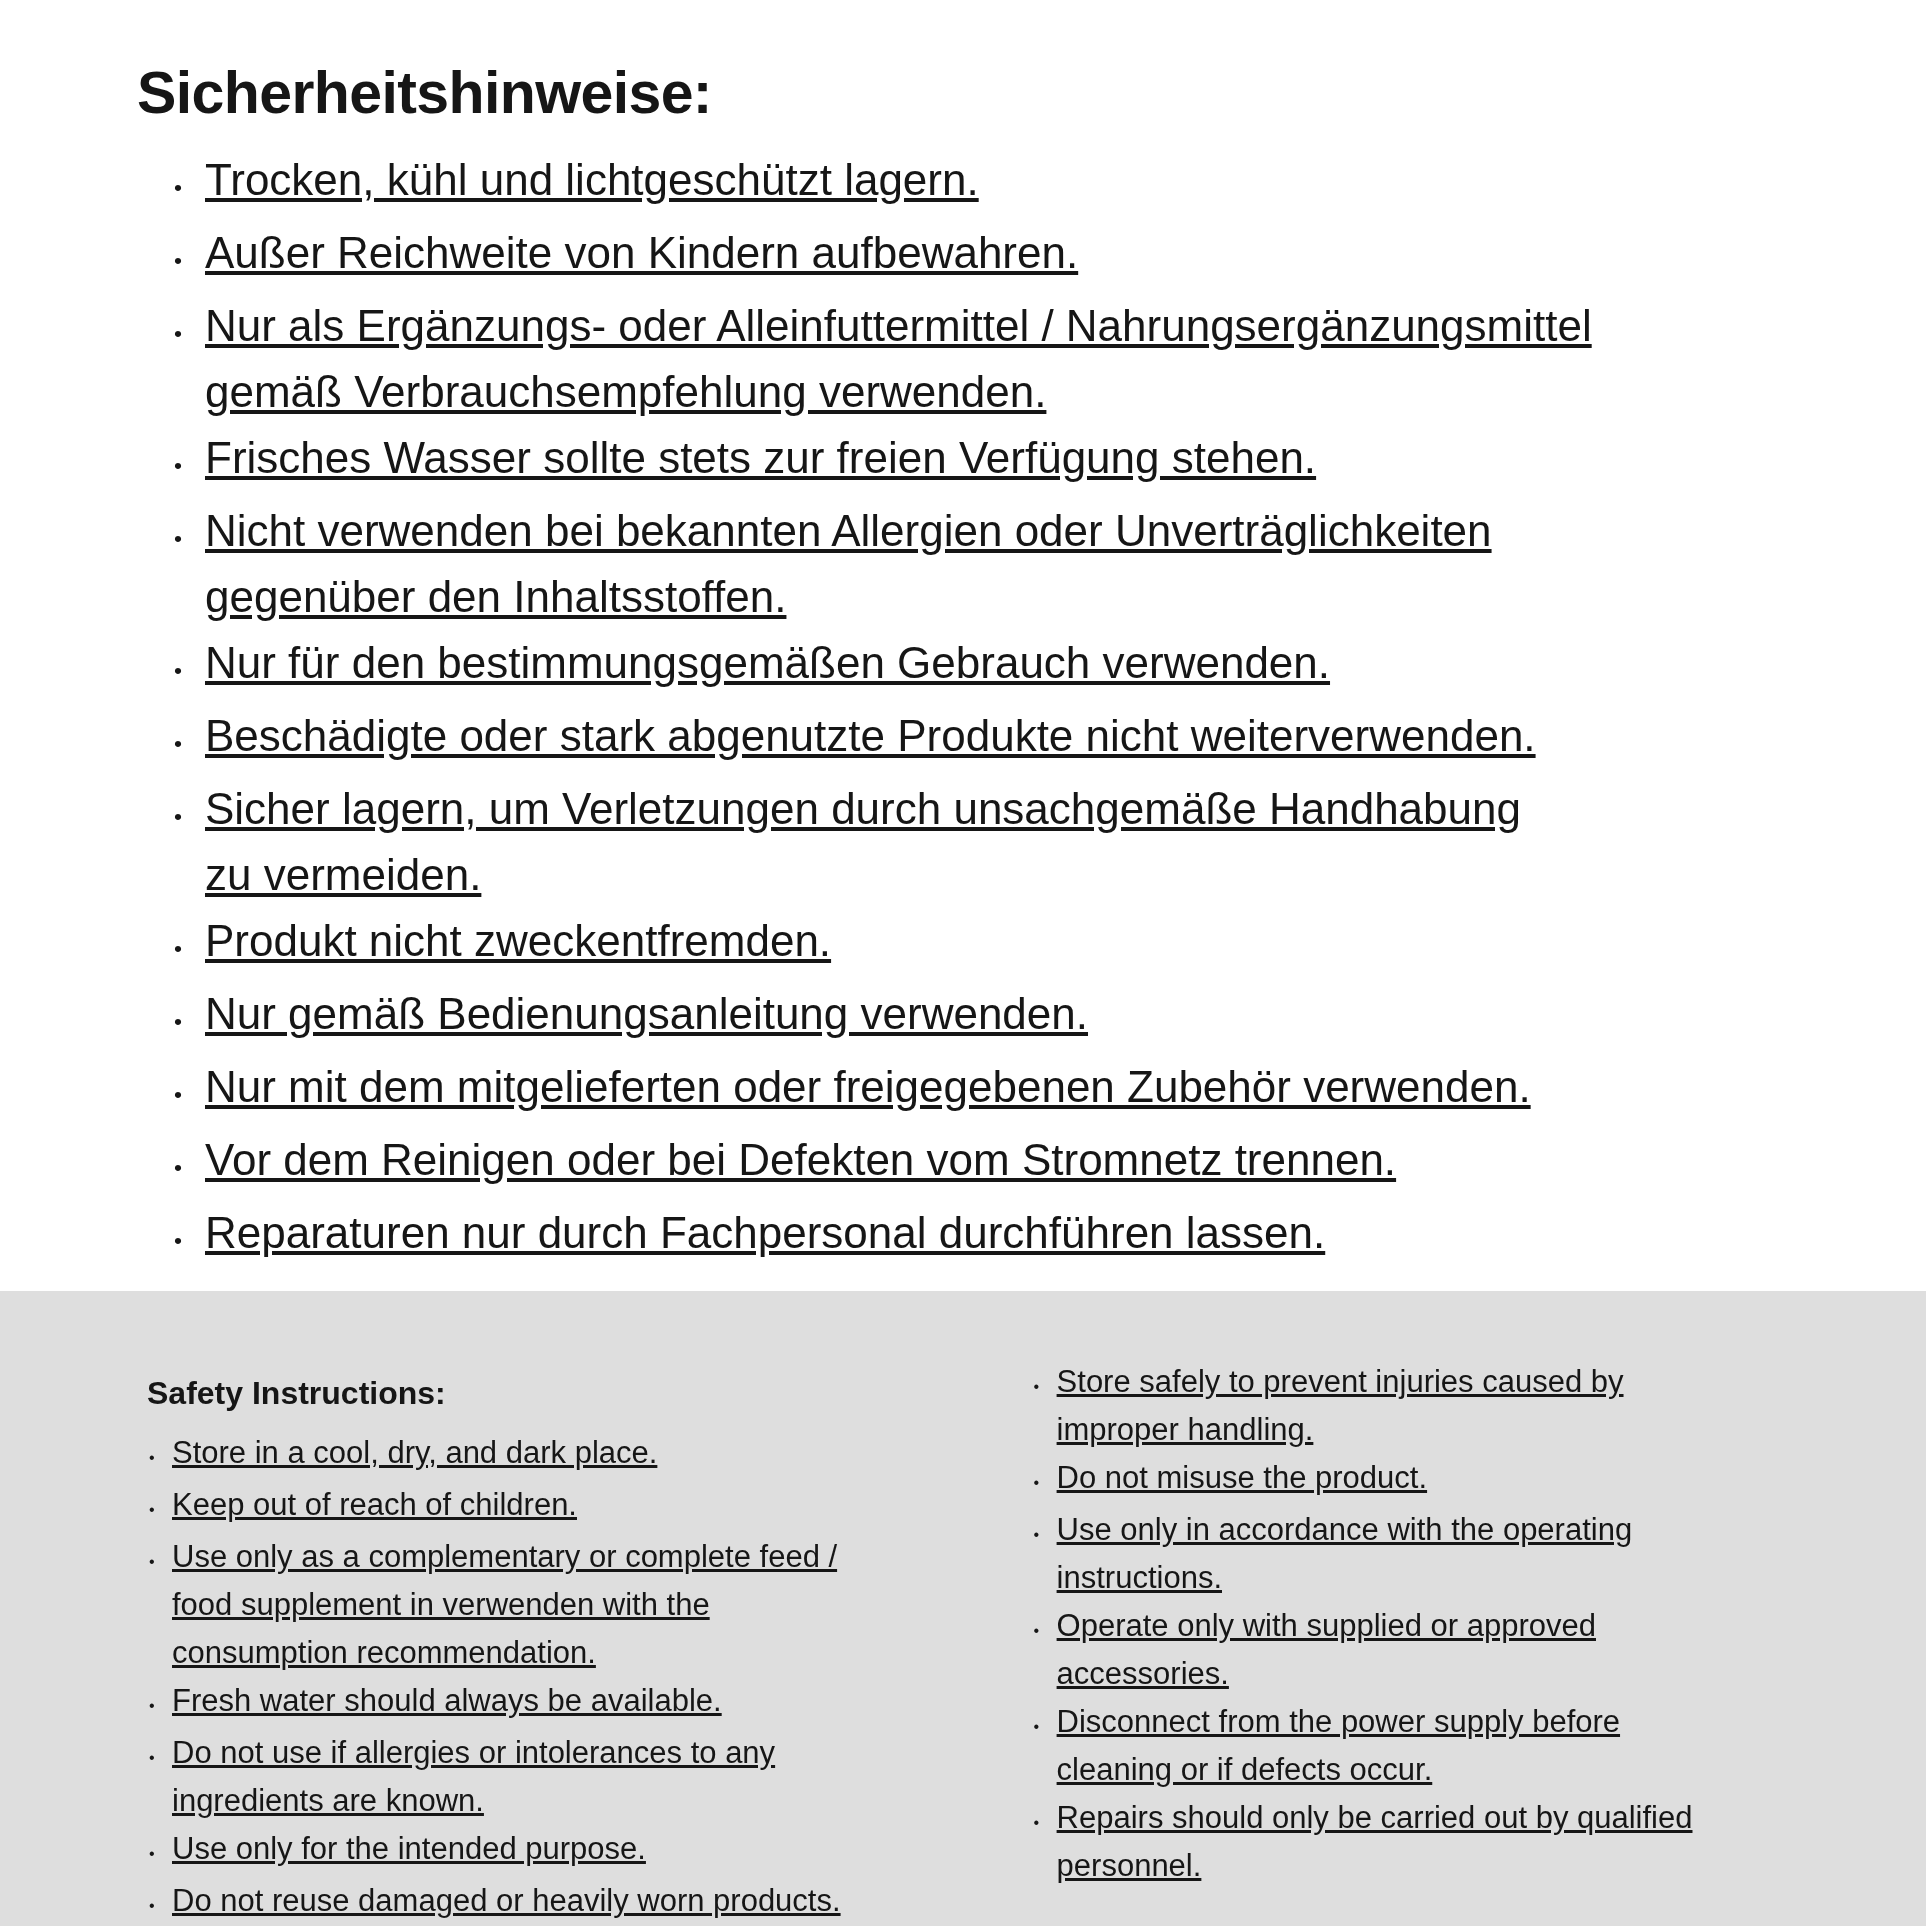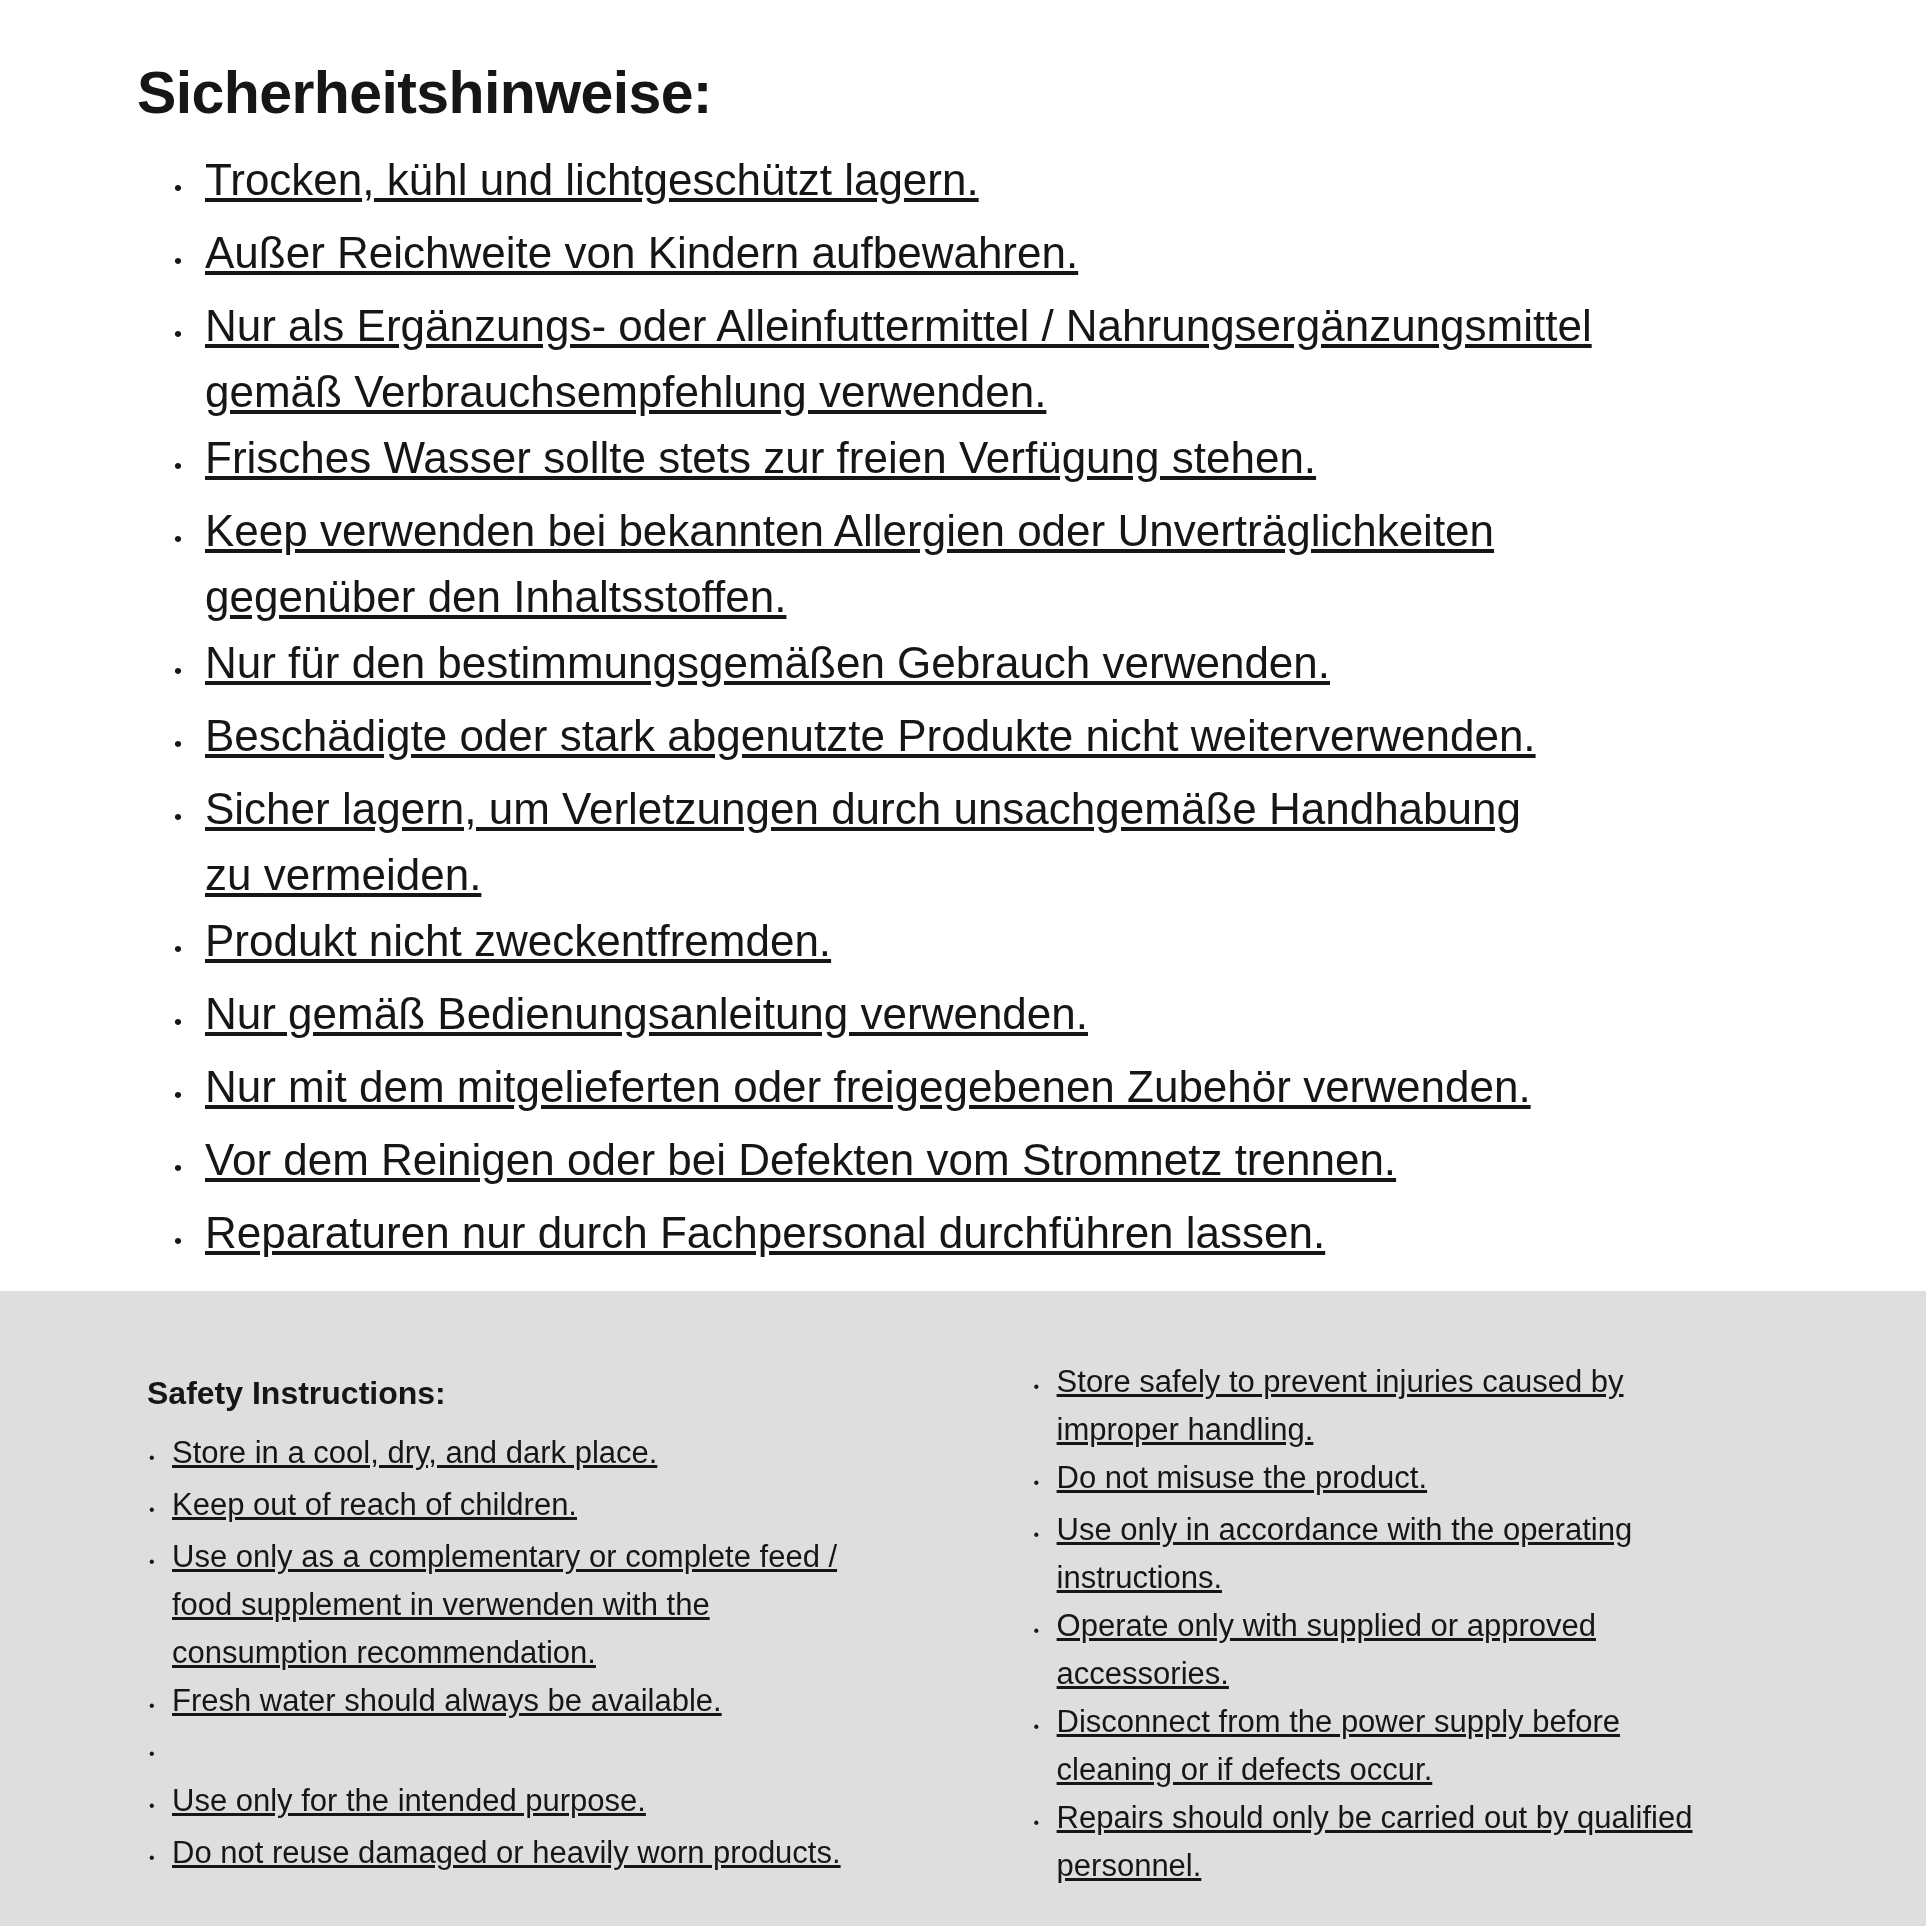--- a/index.html
+++ b/index.html
@@ -93,21 +93,21 @@
       <span class="bullet">•</span>
       <span class="item-text">Nur als Ergänzungs- oder Alleinfuttermittel / Nahrungsergänzungsmittel
 gemäß Verbrauchsempfehlung verwenden.</span>
     </div>
       <div class="item">
       <span class="bullet">•</span>
       <span class="item-text">Frisches Wasser sollte stets zur freien Verfügung stehen.</span>
     </div>
       <div class="item">
       <span class="bullet">•</span>
-      <span class="item-text">Keep verwenden bei bekannten Allergien oder Unverträglichkeiten
+      <span class="item-text">Nicht verwenden bei bekannten Allergien oder Unverträglichkeiten
 gegenüber den Inhaltsstoffen.</span>
     </div>
       <div class="item">
       <span class="bullet">•</span>
       <span class="item-text">Nur für den bestimmungsgemäßen Gebrauch verwenden.</span>
     </div>
       <div class="item">
       <span class="bullet">•</span>
       <span class="item-text">Beschädigte oder stark abgenutzte Produkte nicht weiterverwenden.</span>
     </div>
@@ -156,20 +156,22 @@
         <span class="item-text">Use only as a complementary or complete feed /
 food supplement in verwenden with the
 consumption recommendation.</span>
       </div>
         <div class="item">
         <span class="bullet">•</span>
         <span class="item-text">Fresh water should always be available.</span>
       </div>
         <div class="item">
         <span class="bullet">•</span>
+        <span class="item-text">Do not use if allergies or intolerances to any
+ingredients are known.</span>
       </div>
         <div class="item">
         <span class="bullet">•</span>
         <span class="item-text">Use only for the intended purpose.</span>
       </div>
         <div class="item">
         <span class="bullet">•</span>
         <span class="item-text">Do not reuse damaged or heavily worn products.</span>
       </div>
       </div>

